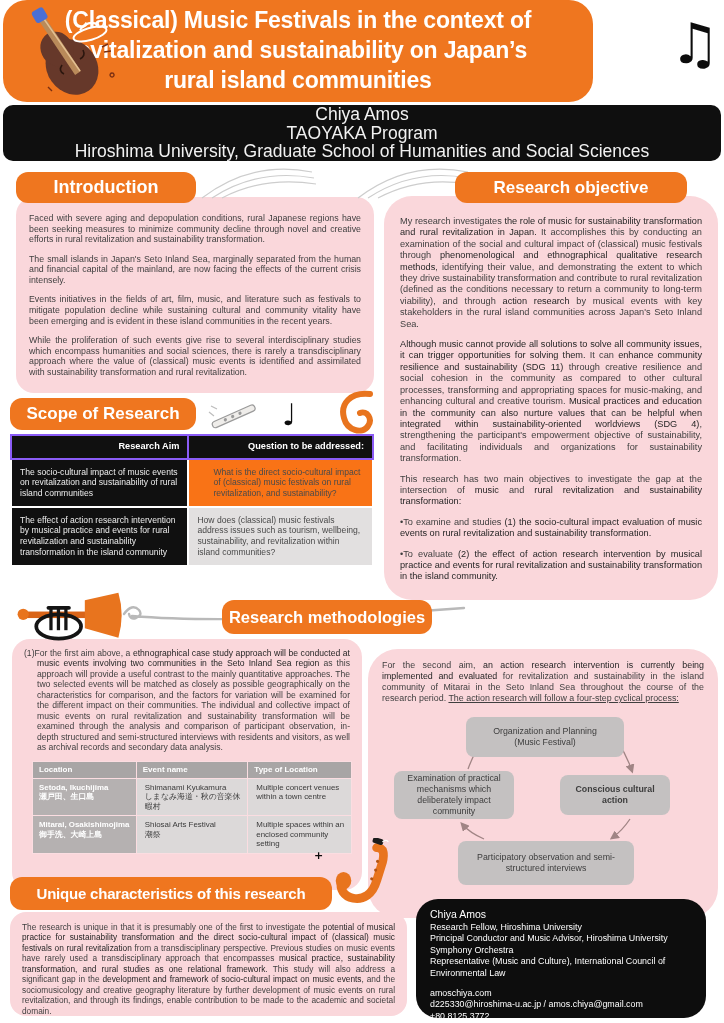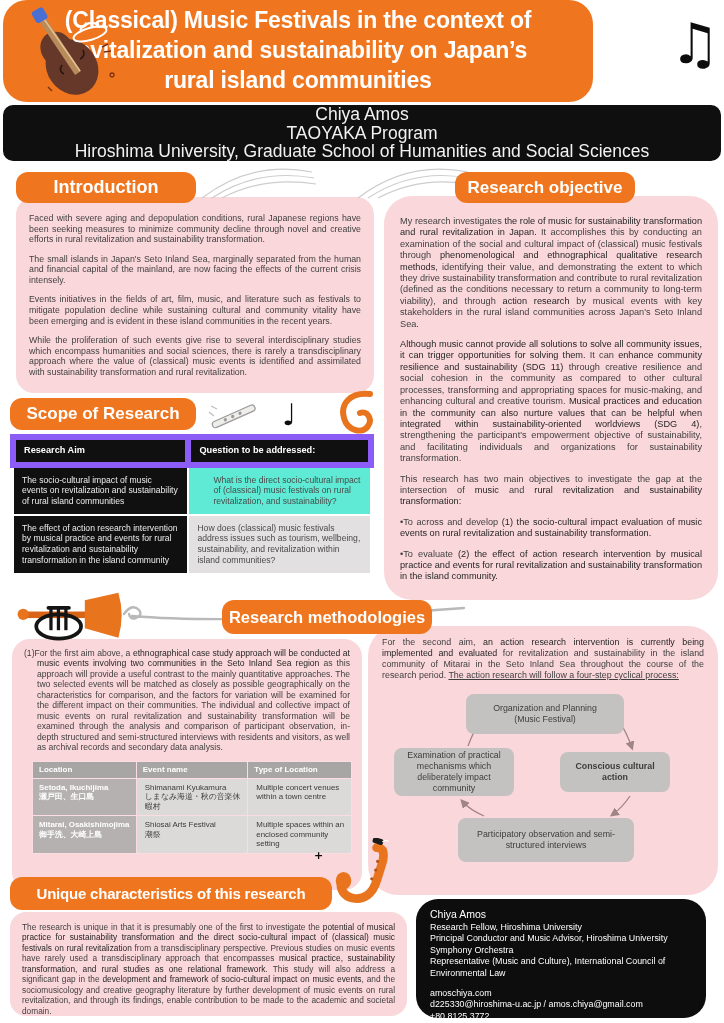--- a/index.html
+++ b/index.html
@@ -24,35 +24,35 @@
   .u{text-decoration:underline;}
   
   .intro-box{left:16px;top:197px;width:358px;height:196px;padding:16px 13px 8px;box-sizing:border-box;
              font-size:8.8px;line-height:1.22;}
   
   .obj-box{left:384px;top:196px;width:334px;height:404px;border-radius:28px;padding:20px 16px;box-sizing:border-box;
            font-size:9.2px;line-height:1.24;}
   .obj-box p{margin-bottom:9px;}
   
   .scope-table{border-collapse:collapse;width:364px;font-size:8.6px;line-height:1.25;}
-  .scope-table th{background:#101010;color:#fff;font-size:9.2px;text-align:left;padding:5px 8px;border:6px solid #8b5cf6;}
+  .scope-table th{background:#101010;color:#fff;font-size:9.2px;text-align:right;padding:5px 8px;border:2px solid #8b5cf6;}
   .scope-table td{vertical-align:top;padding:7px 8px;border:2px solid #fff;}
   td.aim{background:#101010;color:#ededed;}
-  td.q1{background:#5eead4;color:#4a4a4a;padding-left:24px;}
+  td.q1{background:#f97316;color:#4a4a4a;padding-left:24px;}
   td.q2{background:#E2E0E0;color:#4a4a4a;}
   
   .mbox-l{left:12px;top:639px;width:350px;height:251px;padding:9px 12px;box-sizing:border-box;
           font-size:8.6px;line-height:1.22;}
   .hang{padding-left:13px;text-indent:-13px;}
   .events-table{border-collapse:collapse;width:320px;margin:7px 0 0 8px;font-size:7.9px;line-height:1.2;}
   .events-table th{background:#A8A5A5;color:#fff;text-align:left;padding:3px 6px;border:1.5px solid #fbdde1;font-size:8px;}
   .events-table td{vertical-align:top;padding:4px 6px;border:1.5px solid #fbdde1;white-space:pre-line;}
   td.loc{background:#B5B1B1;color:#fff;font-weight:600;}
   td.ev{background:#DCD9D9;color:#3a3a3a;padding-left:8px;}
-  .mbox-r{left:368px;top:626px;width:350px;height:269px;border-radius:30px;padding:11px 14px;box-sizing:border-box;
+  .mbox-r{left:368px;top:649px;width:350px;height:269px;border-radius:30px;padding:11px 14px;box-sizing:border-box;
           font-size:8.9px;line-height:1.24;}
   .cycle{position:relative;height:182px;margin-top:4px;}
   .node{position:absolute;background:#C4C1C1;border-radius:8px;display:flex;align-items:center;justify-content:center;
         text-align:center;color:#3d3d3d;font-size:8.8px;line-height:1.25;padding:3px 8px;box-sizing:border-box;white-space:pre-line;}
   .n-top{left:84px;top:4px;width:158px;height:40px;}
   .n-left{left:12px;top:58px;width:120px;height:48px;}
   .n-right{left:178px;top:62px;width:110px;height:40px;font-weight:bold;}
   .n-bottom{left:76px;top:128px;width:176px;height:44px;}
   .cycle svg{position:absolute;left:0;top:0;z-index:0;}
   
@@ -109,26 +109,26 @@
   </svg>
 
   <div class="abs pill" style="left:16px;top:172px;width:180px;height:31px;font-size:18px">Introduction</div>
   <div class="abs pinkbox intro-box just">
     <p>Faced with severe aging and depopulation conditions, rural Japanese regions have been seeking measures to minimize community decline through novel and creative efforts in rural revitalization and sustainability transformation.</p>
     <p>The small islands in Japan's Seto Inland Sea, marginally separated from the human and financial capital of the mainland, are now facing the effects of the current crisis intensely.</p>
     <p>Events initiatives in the fields of art, film, music, and literature such as festivals to mitigate population decline while sustaining cultural and community vitality have been emerging and is evident in these island communities in the recent years.</p>
     <p>While the proliferation of such events give rise to several interdisciplinary studies which encompass humanities and social sciences, there is rarely a transdisciplinary approach where the value of (classical) music events is identified and assimilated with sustainability transformation and rural revitalization.</p>
   </div>
 
-  <div class="abs pill" style="left:455px;top:172px;width:180px;height:31px;font-size:17px">Research objective</div>
+  <div class="abs pill" style="left:455px;top:172px;width:232px;height:31px;font-size:17px">Research objective</div>
   <div class="abs pinkbox obj-box just">
     <p><span>My research investigates </span><span class="b">the role of music for sustainability transformation and rural revitalization in Japan.</span><span> It accomplishes this by conducting an examination of the social and cultural impact of (classical) music festivals through </span><span class="b">phenomenological and ethnographical qualitative research methods</span><span>, identifying their value, and demonstrating the extent to which they drive sustainability transformation and contribute to rural revitalization (defined as the conditions necessary to return a community to long-term viability), and through </span><span class="b">action research</span><span> by musical events with key stakeholders in the rural island communities across Japan's Seto Inland Sea.</span></p>
     <p><span class="b">Although music cannot provide all solutions to solve all community issues, it can trigger opportunities for solving them.</span><span> It can </span><span class="b">enhance community resilience and sustainability (SDG 11)</span><span> through creative resilience and social cohesion in the community as compared to other cultural processes, transforming and appropriating spaces for music-making, and enhancing cultural and creative tourism. </span><span class="b">Musical practices and education in the community can also nurture values that can be helpful when integrated within sustainability-oriented worldviews (SDG 4)</span><span>, strengthening the participant's empowerment objective of sustainability, and facilitating individuals and organizations for sustainability transformation.</span></p>
     <p><span>This research has two main objectives to investigate the gap at the intersection of </span><span class="b">music</span><span> and </span><span class="b">rural revitalization and sustainability transformation:</span></p>
-    <p><span>•To across and develop </span><span class="b">(1) the socio-cultural impact evaluation of music events on rural revitalization and sustainability transformation.</span></p>
+    <p><span>•To examine and studies </span><span class="b">(1) the socio-cultural impact evaluation of music events on rural revitalization and sustainability transformation.</span></p>
     <p><span>•To evaluate </span><span class="b">(2) the effect of action research intervention by musical practice and events for rural revitalization and sustainability transformation in the island community.</span></p>
   </div>
 
   <div class="abs pill" style="left:10px;top:398px;width:186px;height:32px;font-size:17px">Scope of Research</div>
 
   <svg class="abs deco" style="left:205px;top:398px" width="58" height="38" viewBox="0 0 58 38">
     <g transform="rotate(-24 29 19)">
       <rect x="6" y="15" width="46" height="6.5" rx="3" fill="#efedea" stroke="#9a9a9a" stroke-width="1.2"></rect>
       <circle cx="20" cy="18" r="1.6" fill="#9a9a9a"></circle>
         <circle cx="28" cy="18" r="1.6" fill="#9a9a9a"></circle>

